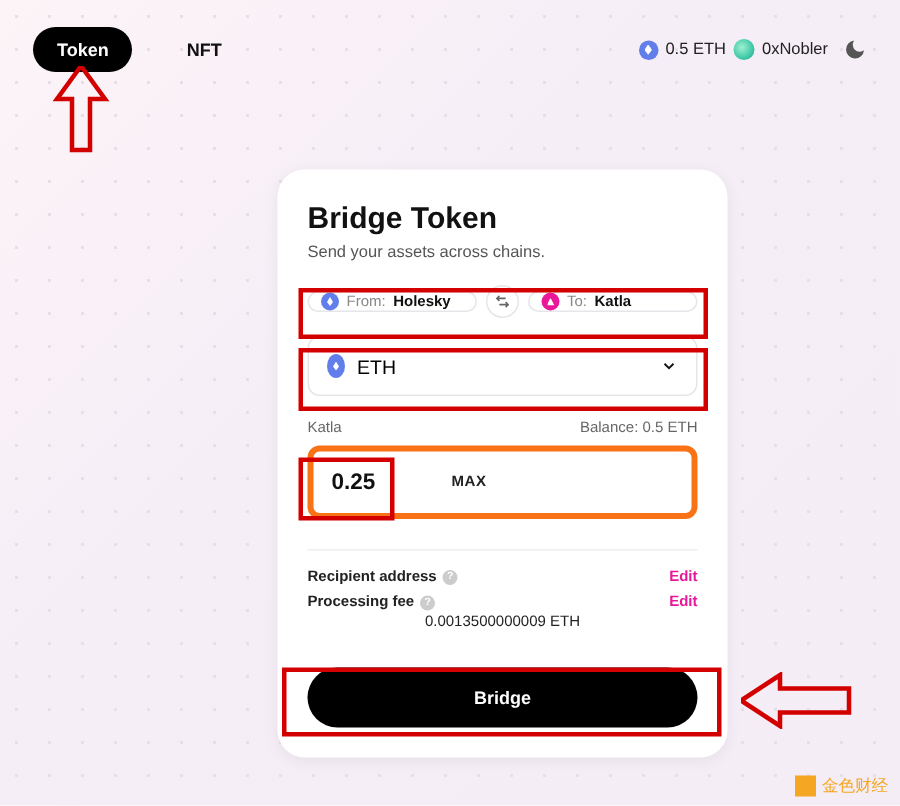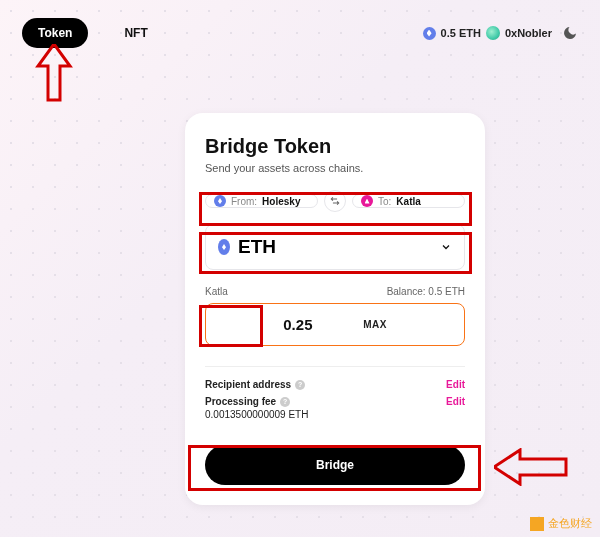--- a/index.html
+++ b/index.html
@@ -25,21 +25,21 @@
   }
   .tabs { display: flex; gap: 22px; align-items: center; }
   .tab {
     font-size: 12px; font-weight: 600; cursor: pointer;
     color: #111; padding: 8px 14px; border-radius: 18px;
   }
   .tab.active { background: #000; color: #fff; padding: 8px 16px; }
   .top-right { display: flex; align-items: center; gap: 10px; }
   .balance-chip {
     display: flex; align-items: center; gap: 5px;
-    font-size: 11px; font-weight: 700; color: #222;
+    font-size: 11px; font-weight: 400; color: #222;
   }
   .eth-icon { width: 13px; height: 13px; border-radius: 50%; background: #627eea; display:flex; align-items:center; justify-content:center; }
   .eth-icon::after { content:""; display:block; width:5px; height:7px; background: #fff; clip-path: polygon(50% 0, 100% 55%, 50% 100%, 0 55%); }
   .avatar { width: 14px; height: 14px; border-radius: 50%; background: radial-gradient(circle at 40% 40%, #9ef0d1, #3fc9a8 60%, #2a9d7a); }
   .moon { width: 16px; height: 16px; color:#555; }
 
   .card {
     position: relative; z-index: 2;
     width: 300px; margin: 65px 0 0 185px;
     background: #fff; border-radius: 18px;
@@ -67,38 +67,38 @@
     width: 22px; height: 22px; border-radius: 50%; border: 1px solid #e6e6ea; display:flex; align-items:center; justify-content:center;
     font-size: 10px; color:#666; background:#fff; cursor:pointer;
   }
 
   .token-select {
     margin-top: 12px; border: 1px solid #e6e6ea; border-radius: 8px;
     display:flex; align-items:center; justify-content:space-between;
     padding: 11px 12px; cursor:pointer;
   }
   .token-select .tkleft { display:flex; align-items:center; gap:8px; }
-  .token-select .tk { font-weight: 700; font-size: 19px; }
+  .token-select .tk { font-weight: 400; font-size: 13px; }
   .chev { width: 12px; height: 12px; }
 
   .amount-head { display:flex; justify-content:space-between; font-size:10px; color:#666; margin-top:16px; }
   .amount-box {
-    margin-top: 6px; border: 1px solid #f97316; border-radius: 8px;
-    display:flex; align-items:center; justify-content:center;
+    margin-top: 6px; border: 4px solid #f97316; border-radius: 8px;
+    display:flex; align-items:center; justify-content:flex-start;
     padding: 12px 12px;
   }
   .amount-val { font-weight:700; font-size:15px; color:#111; border:none; outline:none; width:80px; background:transparent; }
   .max { font-size: 10px; font-weight:600; letter-spacing:0.4px; color:#222; cursor:pointer; }
 
   .divider { height:1px; background:#eee; margin: 20px 0 12px; }
   .info-row { display:flex; justify-content:space-between; align-items:center; font-size:10px; color:#222; margin-bottom:6px; }
   .info-row .k { display:flex; align-items:center; gap:4px; font-weight:600; }
   .info-row .edit { color:#e81899; font-weight:600; cursor:pointer; }
   .help { width:10px; height:10px; border-radius:50%; background:#ccc; color:#fff; font-size:7px; display:inline-flex; align-items:center; justify-content:center; }
-  .fee-val { font-size:10px; color:#222; margin-top:-4px; margin-bottom:10px; }
+  .fee-val { font-size:10px; color:#222; margin-top:-4px; margin-bottom:10px;text-align:center; }
 
   .bridge-btn {
     margin-top: 15px; width:100%; background:#000; color:#fff; border:none;
     border-radius: 22px; padding: 13px 0; font-size: 12px; font-weight:600; cursor:pointer;
   }
 
   
   .anno { position:absolute; border: 3px solid #d30000; z-index:5; pointer-events:none; }
   .anno.b1 { left:199px; top:192px; width:273px; height:34px; }
   .anno.b2 { left:199px; top:232px; width:273px; height:42px; }

